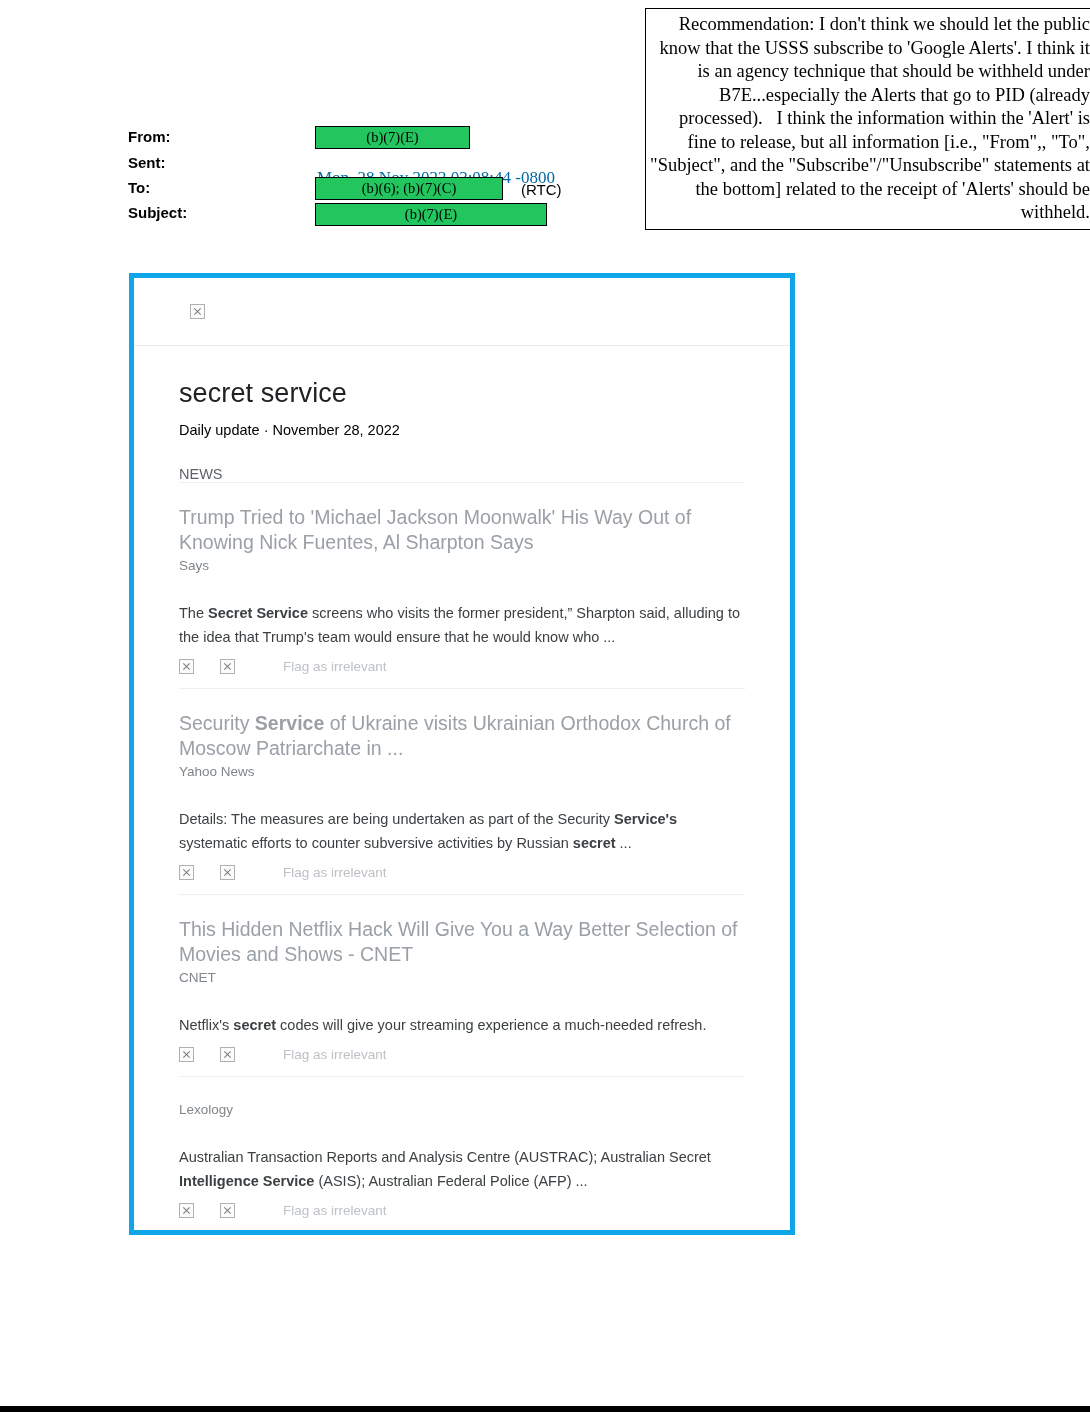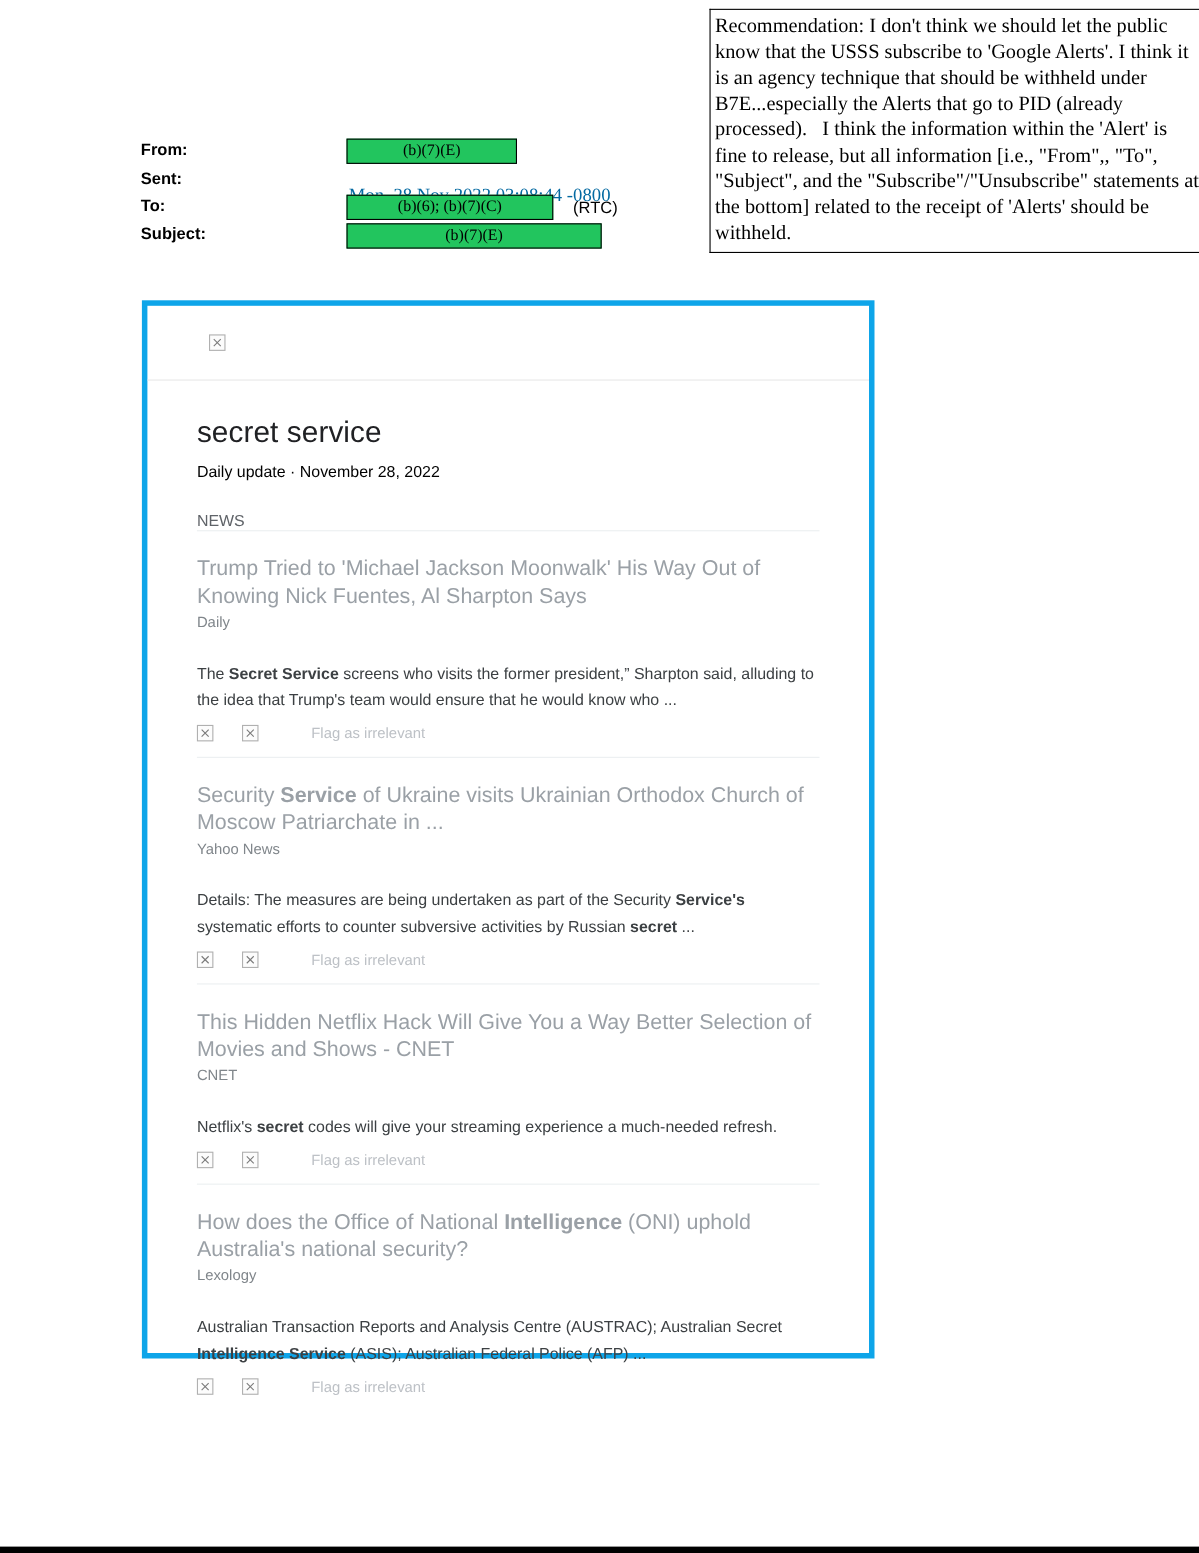--- a/index.html
+++ b/index.html
@@ -24,20 +24,21 @@
     border: 1px solid #000;
     border-right: none;
     padding: 4px 0 4px 4px;
     box-sizing: border-box;
     font-family: "Liberation Serif", serif;
     font-size: 18.5px;
     line-height: 23.5px;
     color: #000;
     white-space: pre-wrap;
     overflow: hidden;
+    text-align: right;
   }
 
   
   .email-header {
     position: absolute;
     left: 128px;
     top: 128px;
     width: 520px;
   }
   .hdr-row {
@@ -232,21 +233,21 @@
   </div>
 
   <div class="card-body">
     <h1 class="alert-title">secret service</h1>
     <div class="alert-sub">Daily update · November 28, 2022</div>
     <div class="section-label">NEWS</div>
 
     <div id="results-container">
         <div class="result">
           <a class="res-title" style="display: block; text-decoration: none;"><span>Trump Tried to 'Michael Jackson Moonwalk' His Way Out of Knowing Nick Fuentes, Al Sharpton Says</span></a>
-          <div class="res-source">Daily</div>
+          <div class="res-source">Says</div>
           <div class="res-snippet"><span>The </span><b>Secret Service</b><span> screens who visits the former president,” Sharpton said, alluding to the idea that Trump's team would ensure that he would know who ...</span></div>
           <div class="res-actions">
             <span class="broken-img act-icon"></span>
             <span class="broken-img act-icon"></span>
             <a class="flag-link" style="text-decoration: none;">Flag as irrelevant</a>
           </div>
         </div>
         <div class="result">
           <a class="res-title" style="display: block; text-decoration: none;"><span>Security </span><b>Service</b><span> of Ukraine visits Ukrainian Orthodox Church of Moscow Patriarchate in ...</span></a>
           <div class="res-source">Yahoo News</div>
@@ -261,21 +262,20 @@
           <a class="res-title" style="display: block; text-decoration: none;"><span>This Hidden Netflix Hack Will Give You a Way Better Selection of Movies and Shows - CNET</span></a>
           <div class="res-source">CNET</div>
           <div class="res-snippet"><span>Netflix's </span><b>secret</b><span> codes will give your streaming experience a much-needed refresh.</span></div>
           <div class="res-actions">
             <span class="broken-img act-icon"></span>
             <span class="broken-img act-icon"></span>
             <a class="flag-link" style="text-decoration: none;">Flag as irrelevant</a>
           </div>
         </div>
         <div class="result">
-          <a class="res-title" style="display: block; text-decoration: none;"><span>How does the Office of National </span><b>Intelligence</b><span> (ONI) uphold Australia's national security?</span></a>
           <div class="res-source">Lexology</div>
           <div class="res-snippet"><span>Australian Transaction Reports and Analysis Centre (AUSTRAC); Australian Secret </span><b>Intelligence Service</b><span> (ASIS); Australian Federal Police (AFP) ...</span></div>
           <div class="res-actions">
             <span class="broken-img act-icon"></span>
             <span class="broken-img act-icon"></span>
             <a class="flag-link" style="text-decoration: none;">Flag as irrelevant</a>
           </div>
         </div>
       </div>
   </div>

